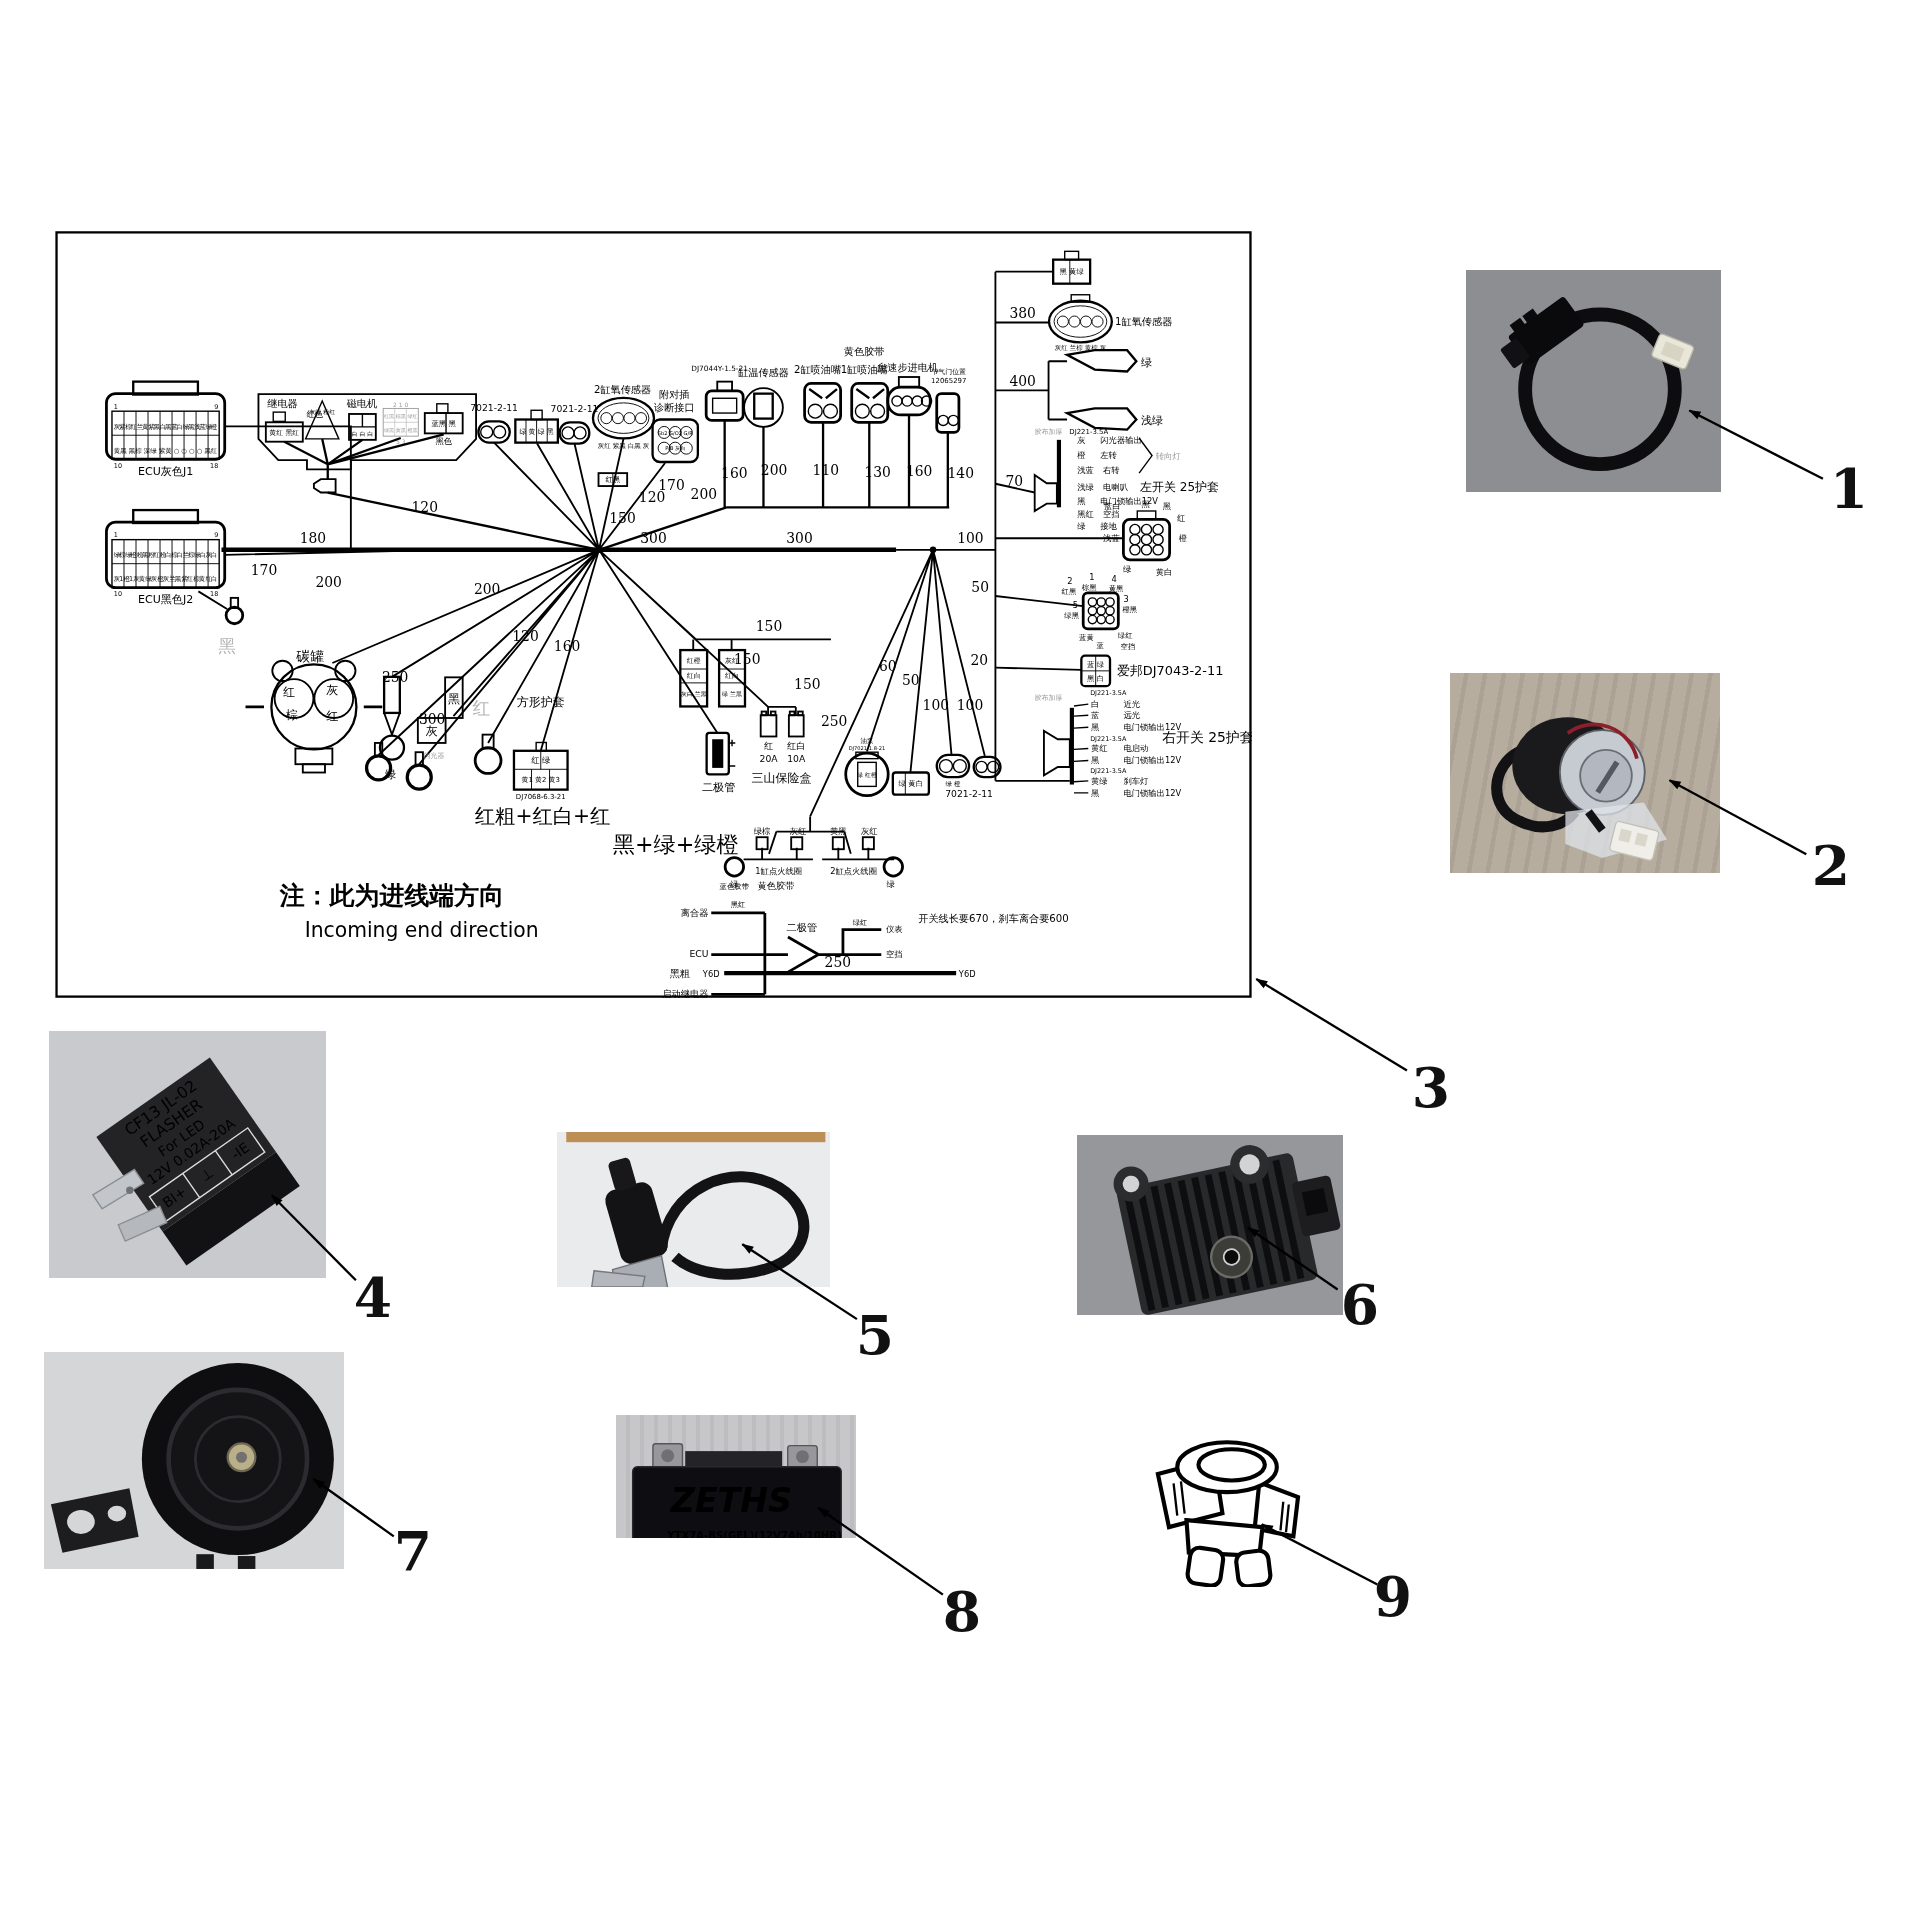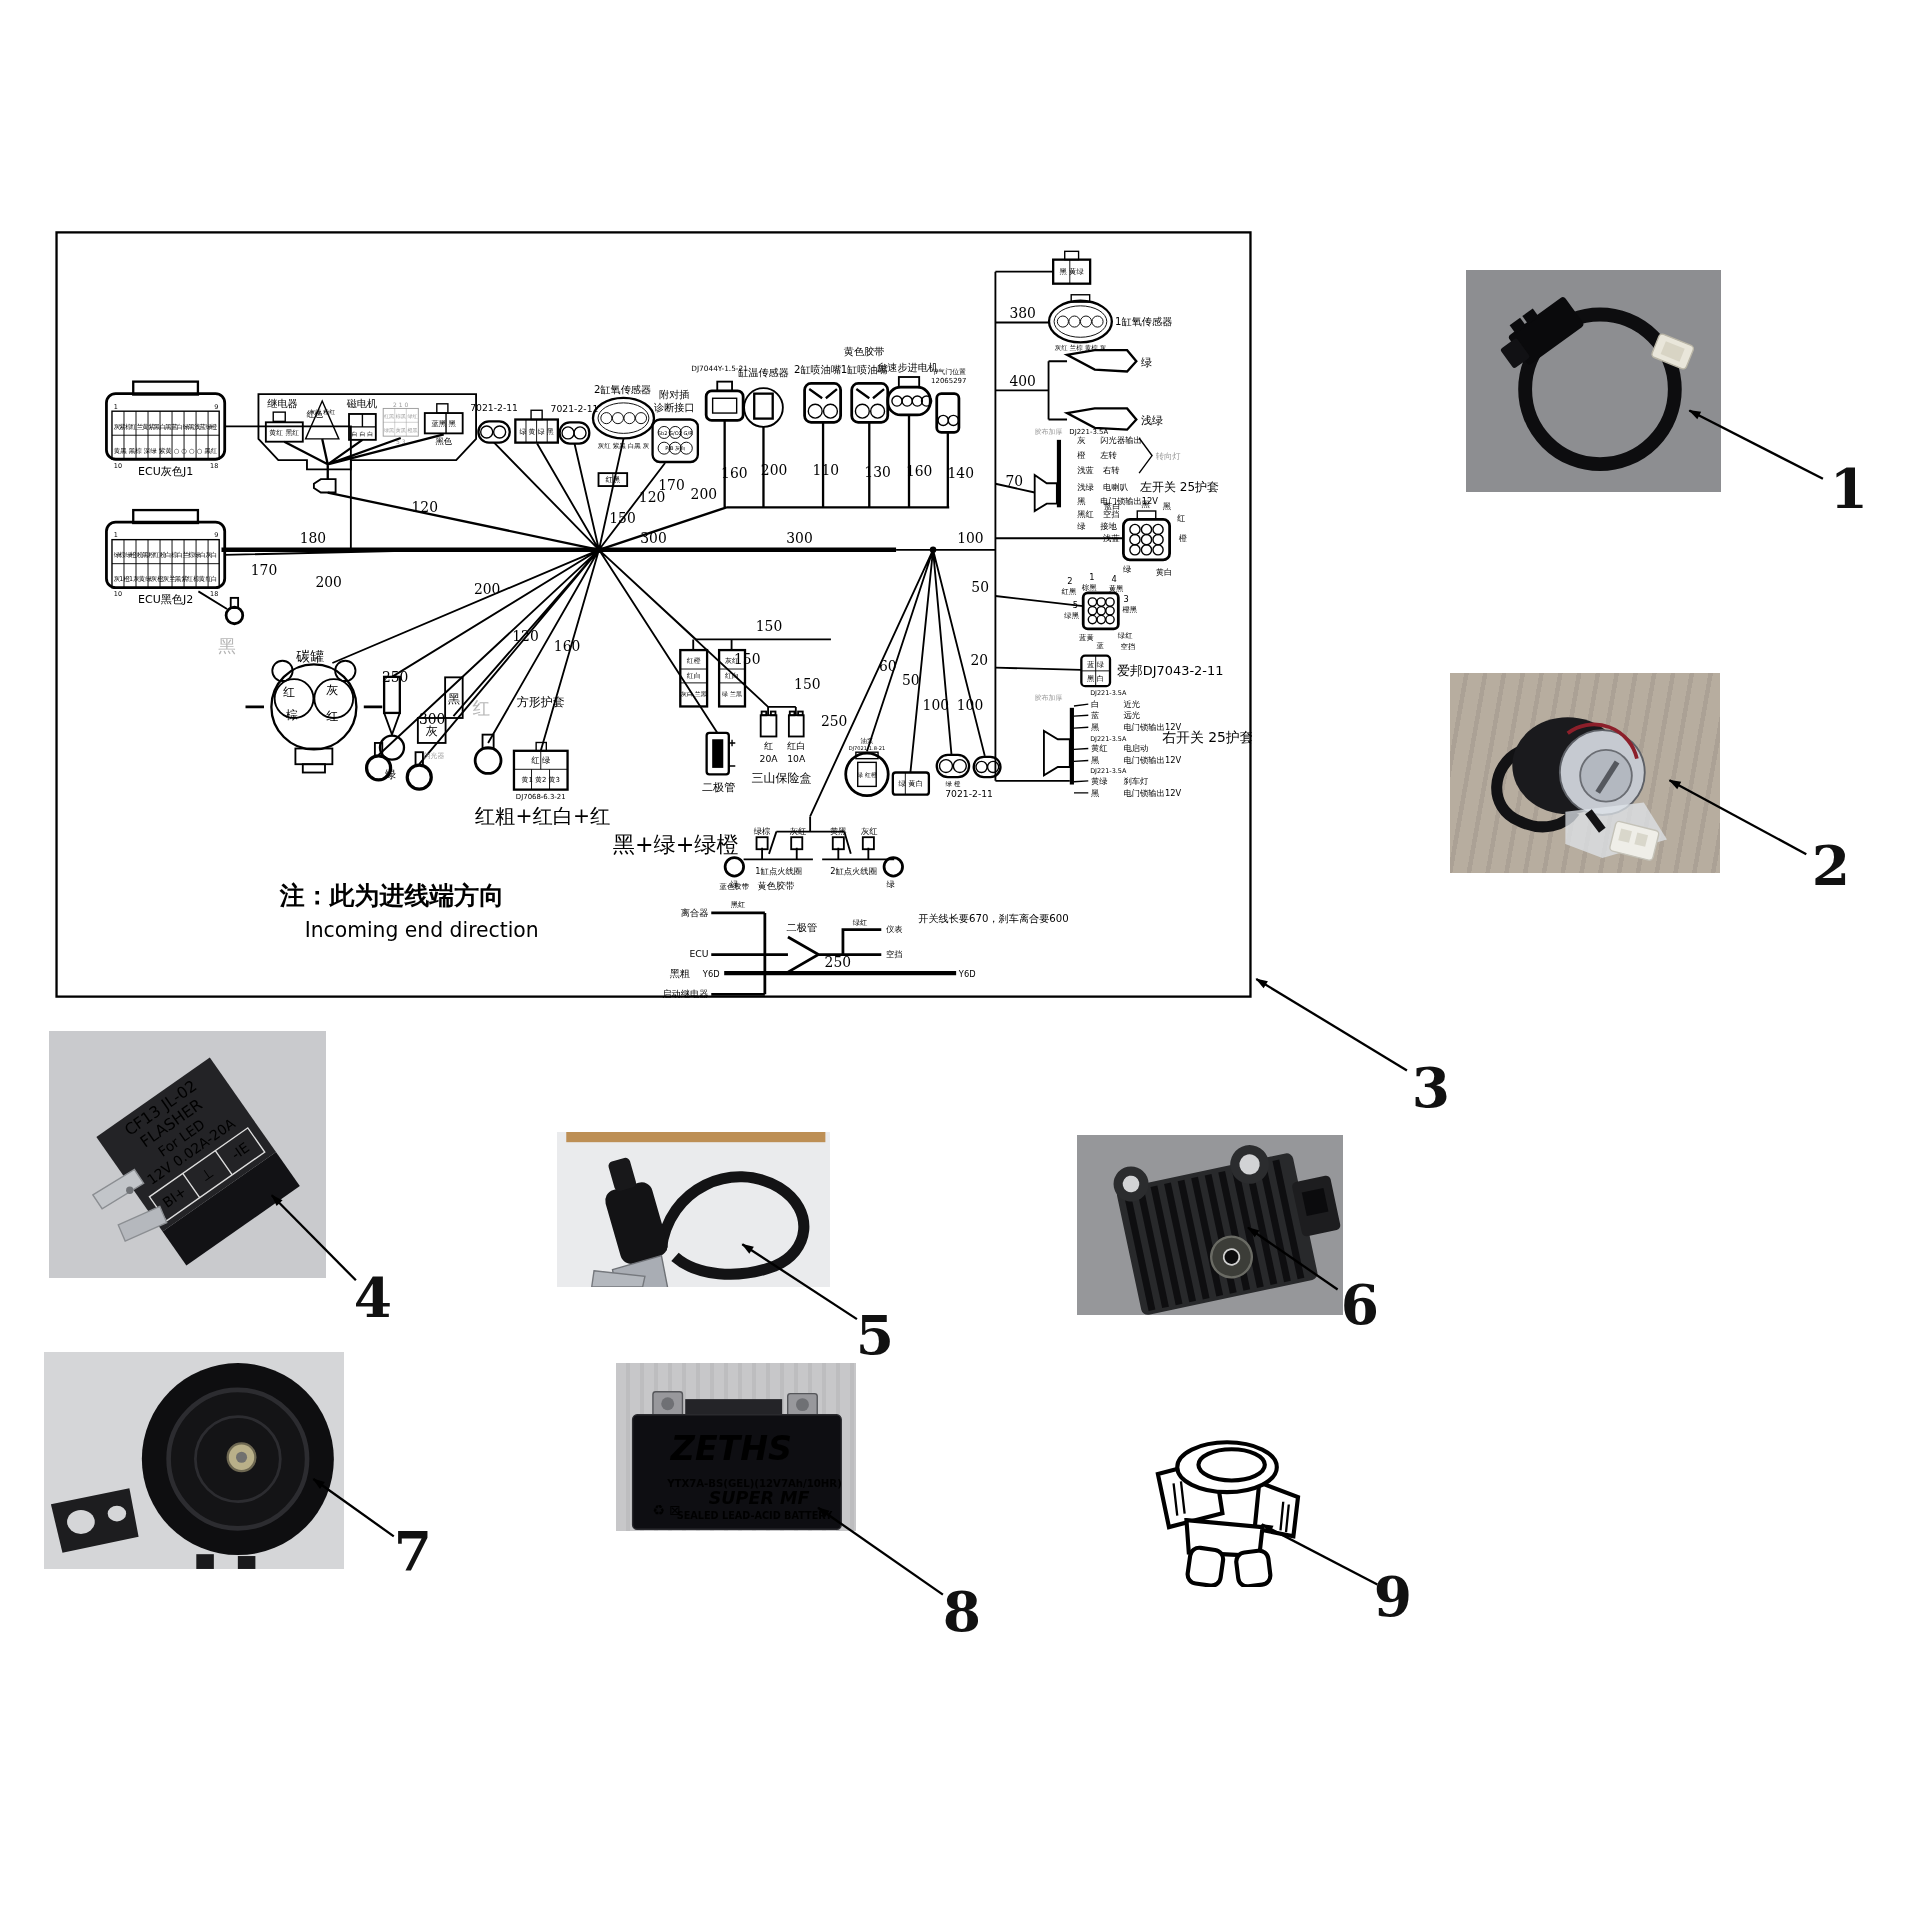--- a/index.html
+++ b/index.html
@@ -578,21 +578,21 @@
       <circle cx="420" cy="232" r="208" fill="#0e0e10"></circle>
       <circle cx="420" cy="232" r="150" fill="#141416" stroke="#2c2c30" stroke-width="10"></circle>
       <circle cx="420" cy="232" r="92" fill="none" stroke="#2c2c30" stroke-width="6"></circle>
       <circle cx="428" cy="228" r="30" fill="#b9b089" stroke="#6e6852" stroke-width="5"></circle>
       <circle cx="428" cy="228" r="12" fill="#71716f"></circle>
       <rect x="330" y="438" width="38" height="32" fill="#1a1a1c"></rect>
       <rect x="420" y="442" width="38" height="28" fill="#1a1a1c"></rect>
     </svg>
   </div>
 
-  <div class="photo" style="left:616px;top:1363px;width:240px;height:168px;background:repeating-linear-gradient(90deg,#c7c7c9 0 10.2px,#bdbdbf 10.2px 14px);">
+  <div class="photo" style="left:616px;top:1415px;width:240px;height:123px;background:repeating-linear-gradient(90deg,#c7c7c9 0 10.2px,#bdbdbf 10.2px 14px);">
     <svg width="240" height="171" viewBox="0 0 520 370">
       <rect x="80" y="62" width="64" height="58" rx="6" fill="#98989c" stroke="#55565a" stroke-width="3"></rect>
       <circle cx="112" cy="88" r="14" fill="#6f7074"></circle>
       <rect x="372" y="66" width="64" height="56" rx="6" fill="#98989c" stroke="#55565a" stroke-width="3"></rect>
       <circle cx="404" cy="90" r="14" fill="#6f7074"></circle>
       <rect x="150" y="78" width="210" height="40" fill="#242428"></rect>
       <rect x="36" y="112" width="452" height="248" rx="10" fill="#0e0e12" stroke="#2a2a2e" stroke-width="3"></rect>
       <text x="250" y="210" class="mid" font-size="72" font-style="italic" font-weight="bold" fill="#f2f2f2">ZETHS</text>
       <text x="300" y="268" class="mid" font-size="22" font-weight="bold" fill="#e6e6e6">YTX7A-BS(GEL)(12V7Ah/10HR)</text>
       <text x="310" y="306" class="mid" font-size="38" font-style="italic" font-weight="bold" fill="#f0f0f0">SUPER MF</text>

